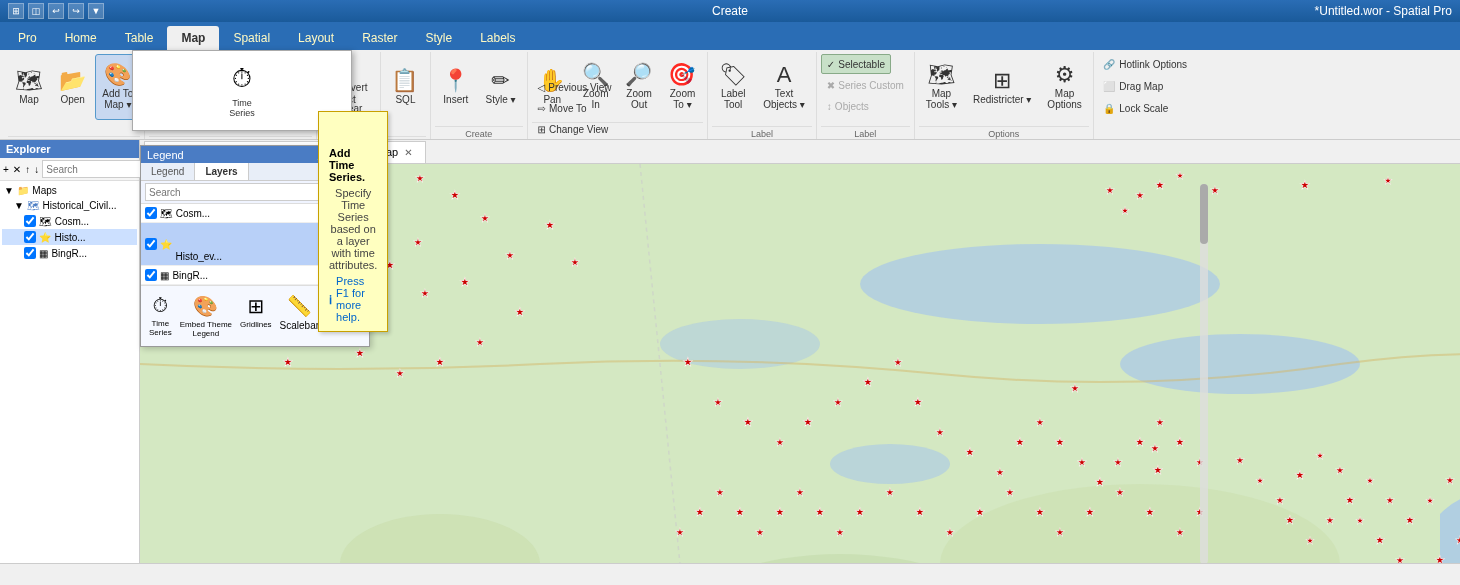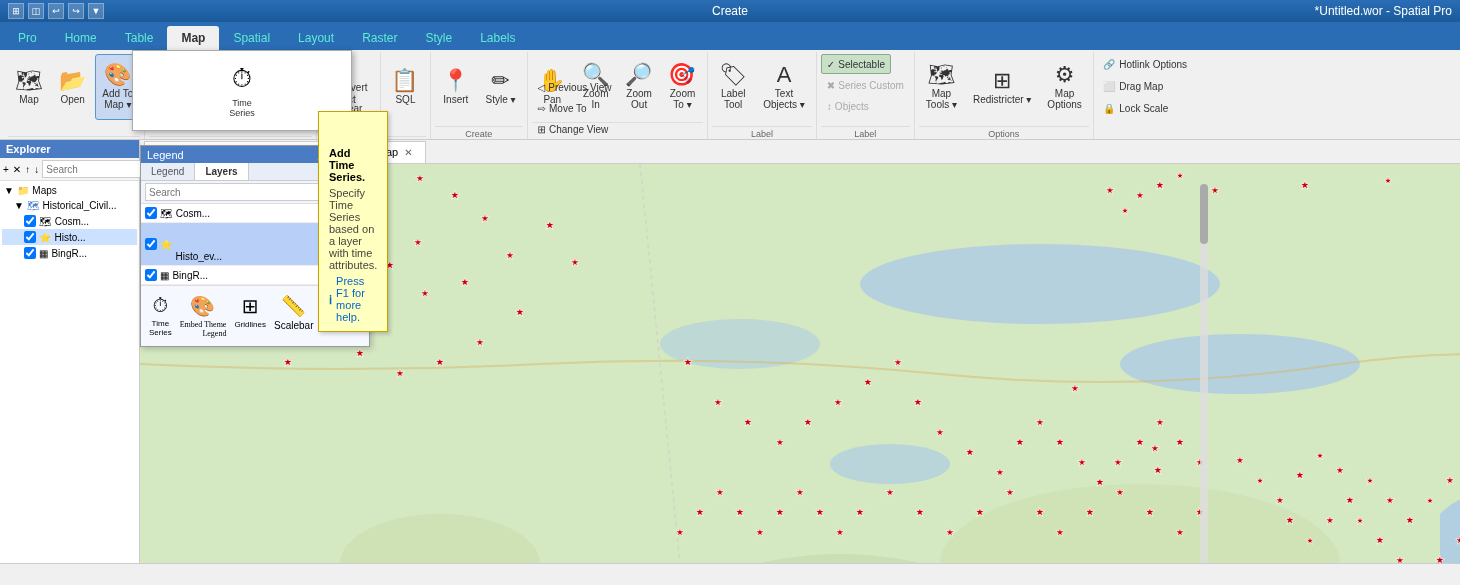--- a/index.html
+++ b/index.html
@@ -24,21 +24,21 @@
     .ribbon-tabs {
       background: #2a6db5;
       display: flex;
       align-items: flex-end;
       height: 28px;
       padding: 0 4px;
     }
     .ribbon-tab {
       padding: 4px 14px;
       font-size: 12px;
-      color: #5eead4;
+      color: #fef9c3;
       cursor: pointer;
       height: 24px;
       display: flex;
       align-items: center;
       border-radius: 3px 3px 0 0;
     }
     .ribbon-tab.active {
       background: #f0f0f0;
       color: #333;
       font-weight: 600;
@@ -115,21 +115,21 @@
       top: 60px;
       background: #ffffc0;
       border: 1px solid #c8a000;
       padding: 8px 10px;
       font-size: 11px;
       z-index: 200;
       max-width: 200px;
       box-shadow: 2px 2px 4px rgba(0,0,0,0.2);
     }
     .tooltip-title { font-weight: bold; margin-bottom: 4px; margin-top: 27px; }
-    .tooltip-body { color: #444; }
+    .tooltip-body { color: #444; text-align: center; }
     .tooltip-help { color: #0066cc; margin-top: 4px; display: flex; align-items: center; gap: 4px; }
 
     
     .explorer-panel {
       width: 140px;
       background: white;
       border-right: 1px solid #ccc;
       display: flex;
       flex-direction: column;
       font-size: 11px;
@@ -642,21 +642,21 @@
       <span style="flex:1;font-size:10px;">BingR...</span>
     </div>
 
     <div style="display:flex;gap:0;border-top:1px solid #ddd;background:#f5f8ff;padding:4px;">
       <div style="display:flex;flex-direction:column;align-items:center;padding:4px;cursor:pointer;gap:2px;">
         <span style="font-size:20px;">⏱</span>
         <span style="font-size:8px;text-align:center;">Time<br>Series</span>
       </div>
       <div style="display:flex;flex-direction:column;align-items:center;padding:4px;cursor:pointer;gap:2px;">
         <span style="font-size:20px;">🎨</span>
-        <span style="font-size:8px;text-align:right;font-family:Liberation Serif, serif;">Embed Theme<br>Legend</span>
+        <span style="font-size:8px;text-align:center;">Embed Theme<br>Legend</span>
       </div>
       <div style="display:flex;flex-direction:column;align-items:center;padding:4px;cursor:pointer;gap:2px;">
         <span style="font-size:20px;">⊞</span>
         <span style="font-size:8px;text-align:center;">Gridlines</span>
       </div>
       <div style="display:flex;flex-direction:column;align-items:center;padding:4px;cursor:pointer;gap:2px;">
         <span style="font-size:20px;">📏</span>
         <span style="font-size:10px;text-align:center;">Scalebar</span>
       </div>
     </div>

